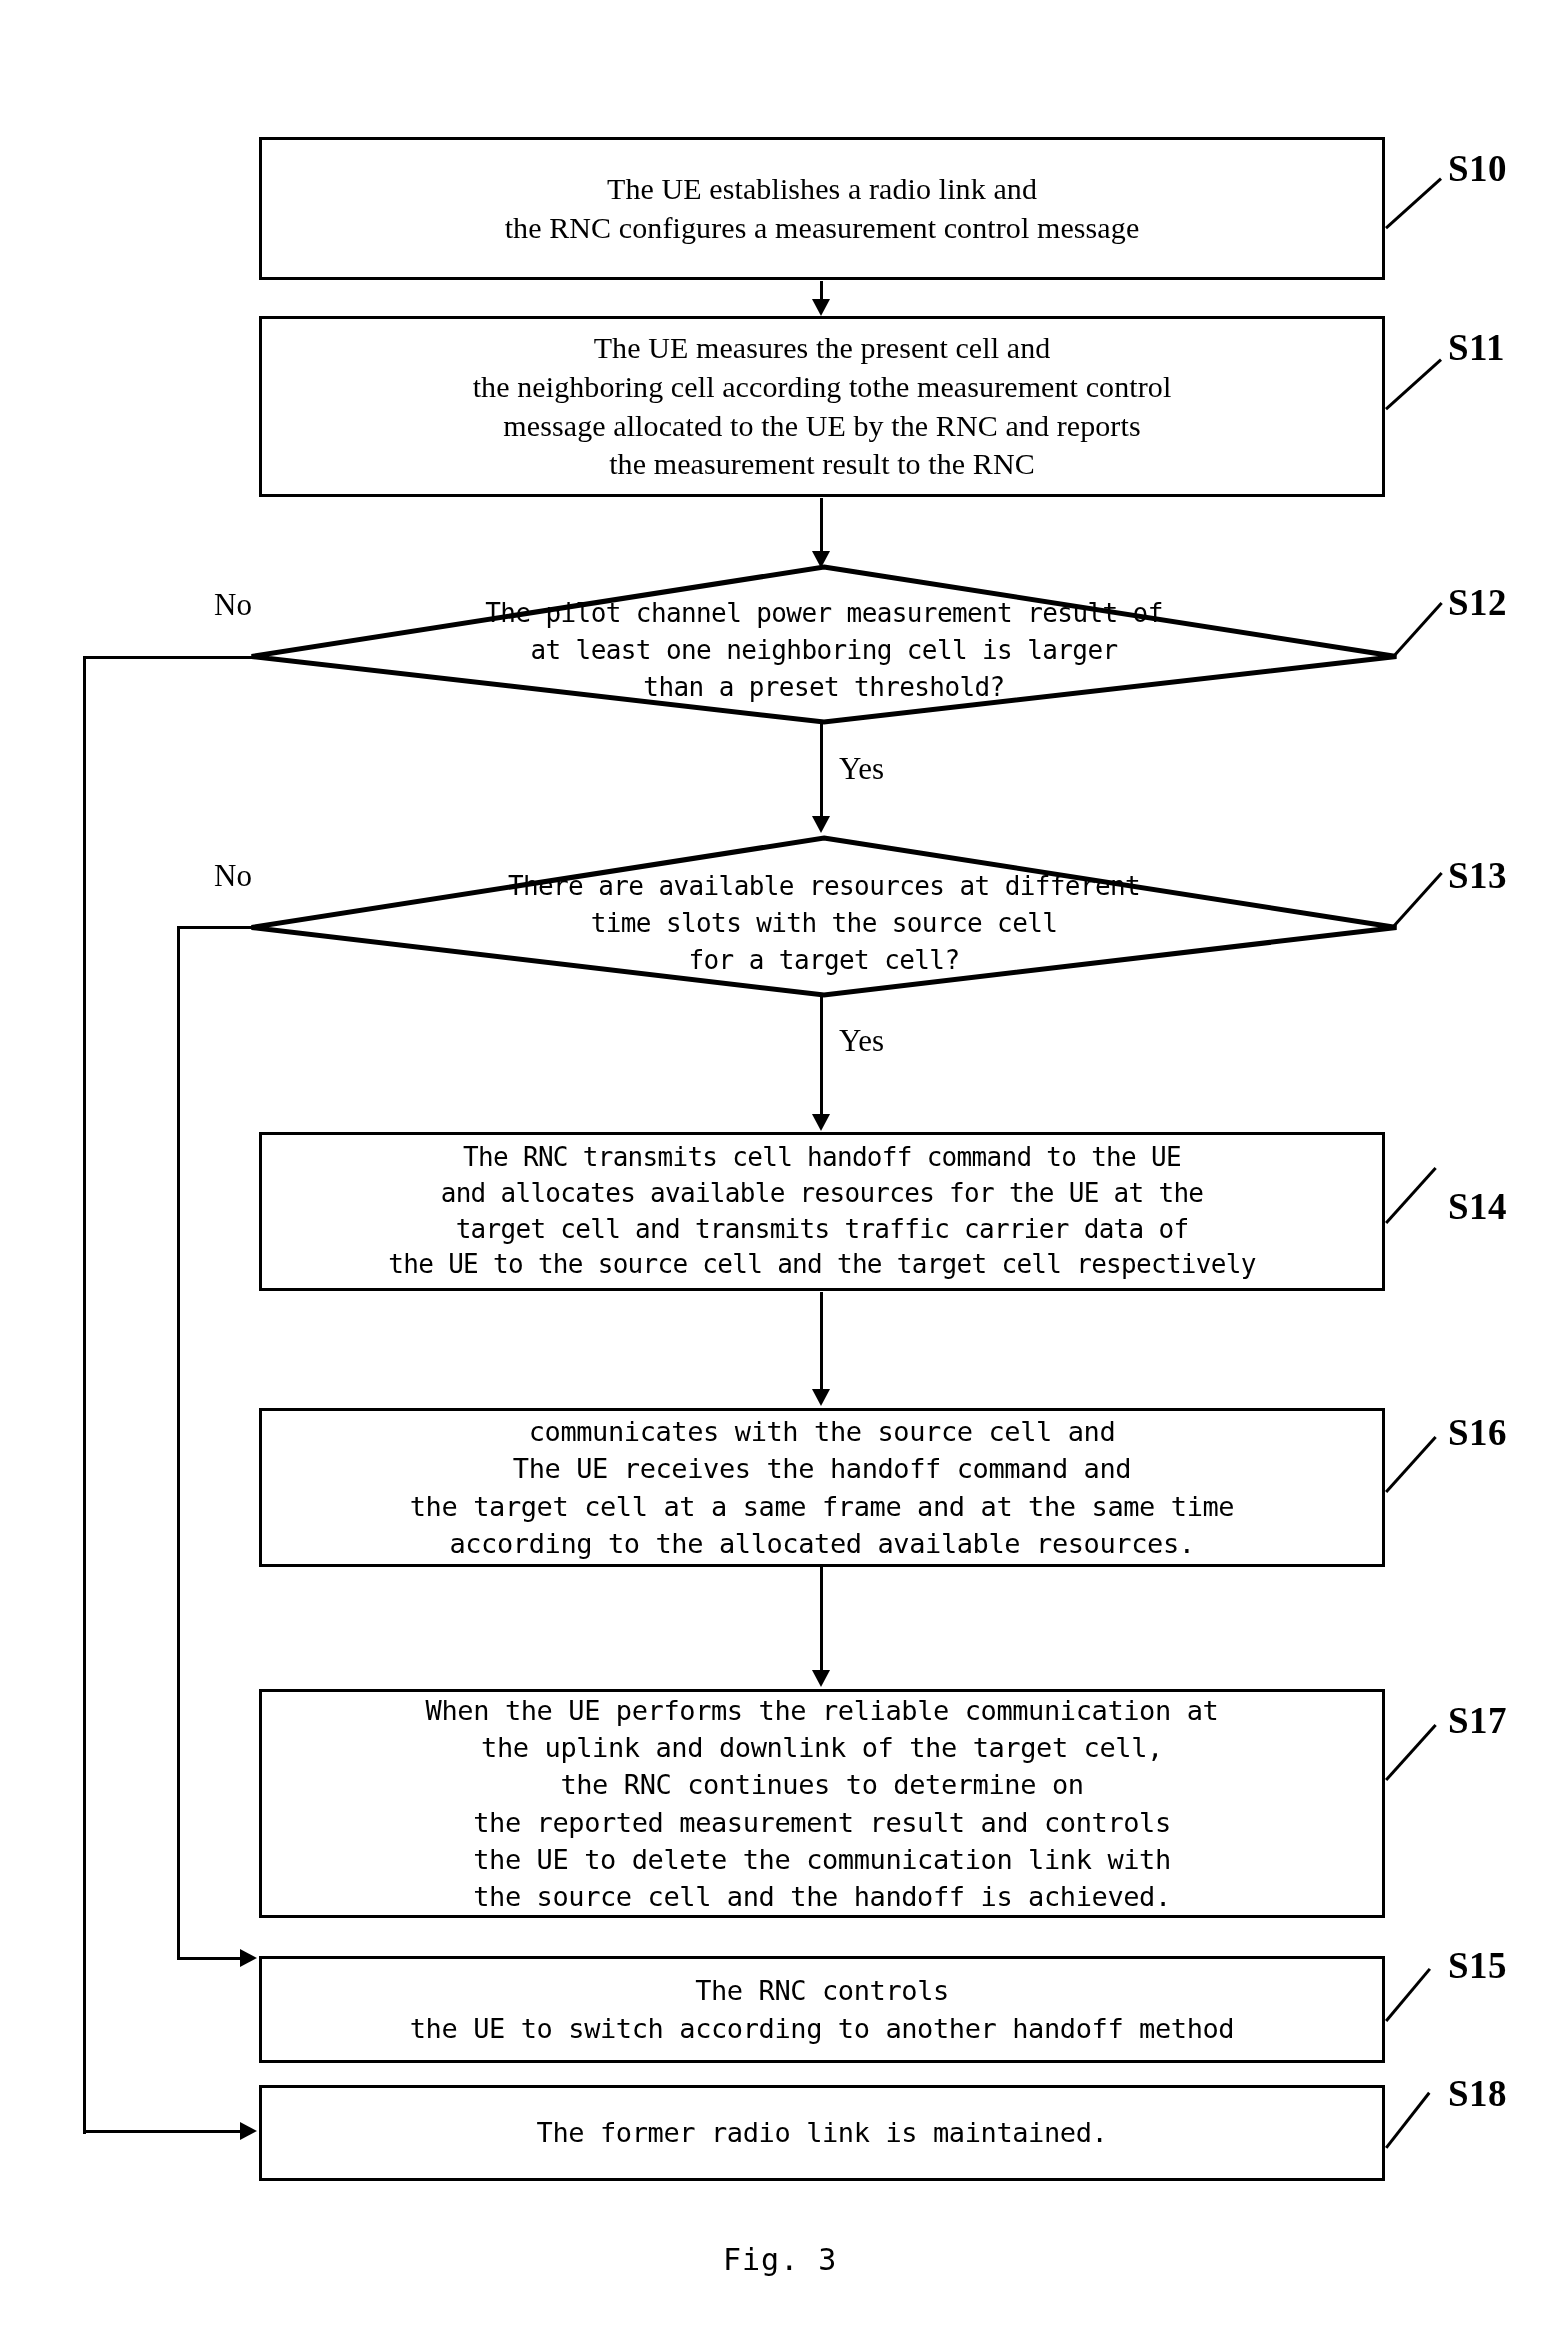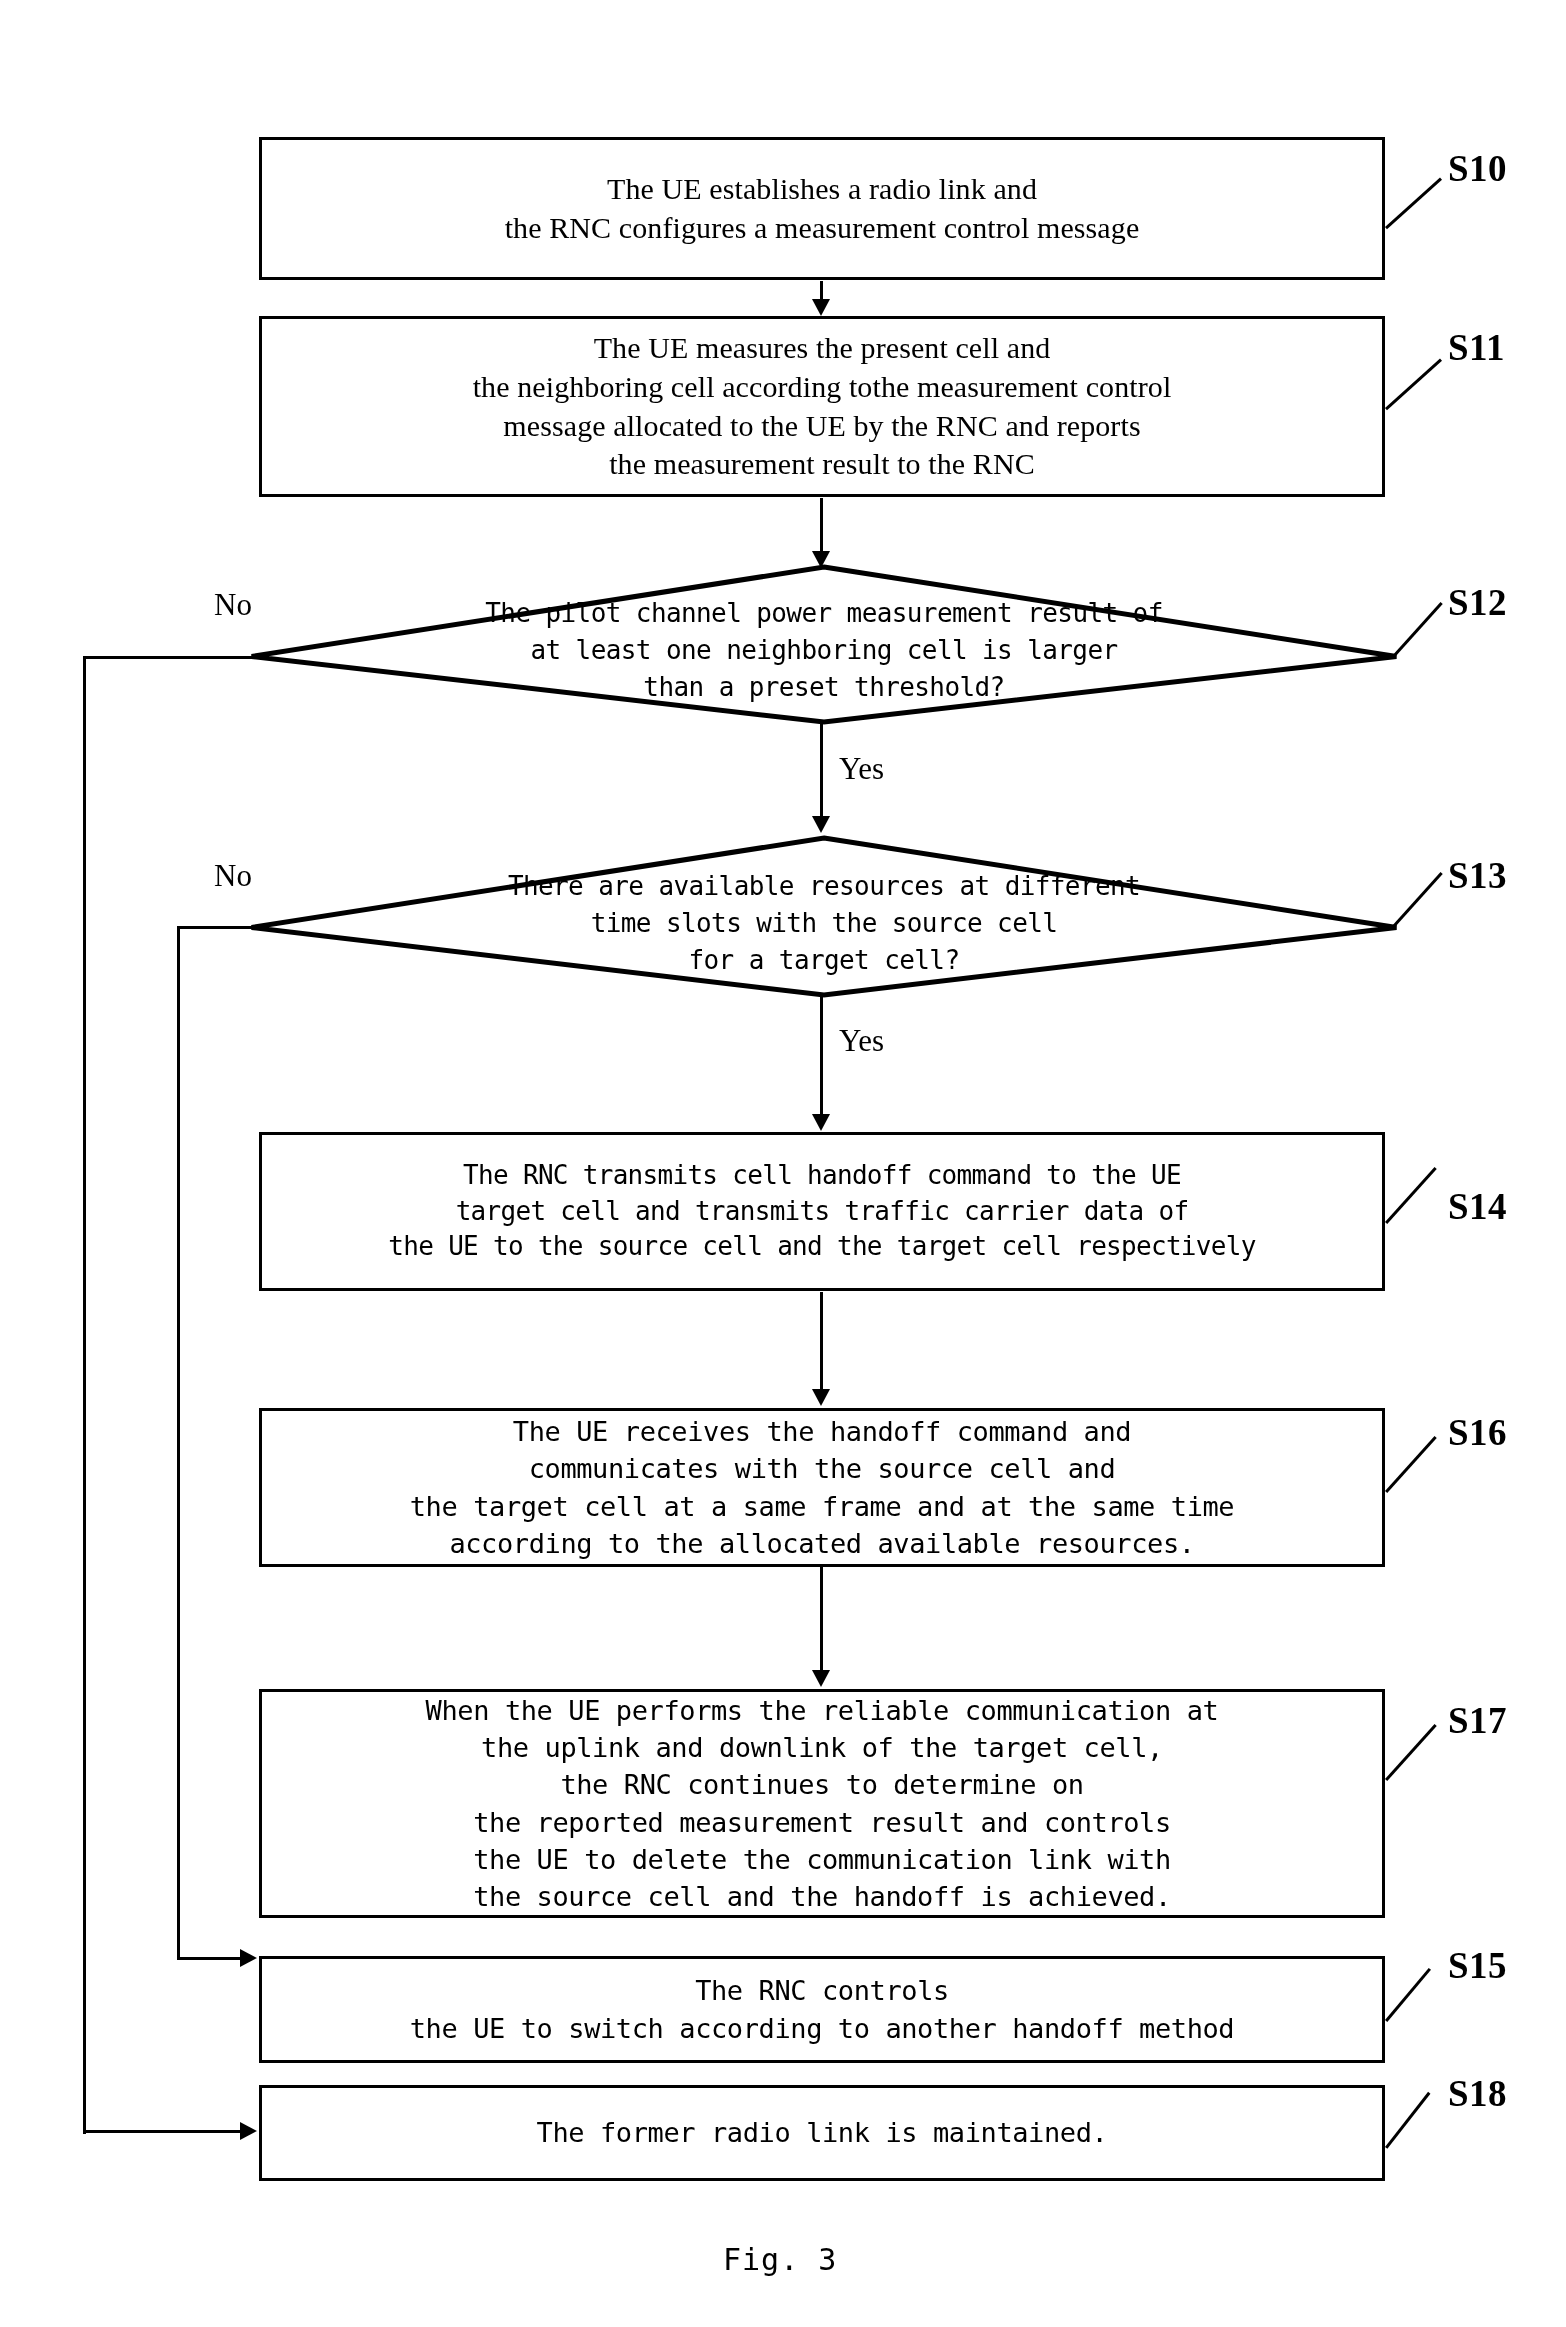--- a/index.html
+++ b/index.html
@@ -198,34 +198,35 @@
   <div class="hline" style="left:177px; top:1957px; width:63px;"></div>
   <div class="arrowright" style="left:240px; top:1949px;"></div>
 
   <div class="vline" style="left:820px; top:997px; height:119px;"></div>
   <div class="arrowdown" style="left:812px; top:1114px;"></div>
   <div class="branch" style="left:839px; top:1023px;">Yes</div>
 
   <div class="node mono tight" style="left:259px; top:1132px; width:1126px; height:159px;">
     <div class="txt">
       <span>The RNC transmits cell handoff command to the UE</span>
+      <span>and allocates available resources for the UE at the</span>
       <span>target cell and transmits traffic carrier data of</span>
       <span>the UE to the source cell and the target cell respectively</span>
     </div>
   </div>
   <div class="leader" style="left:1385px; top:1222px; width:74px; transform:rotate(-48deg);"></div>
   <div class="steplabel" style="left:1448px; top:1142px;margin-top:43px;">S14</div>
 
   <div class="vline" style="left:820px; top:1292px; height:100px;"></div>
   <div class="arrowdown" style="left:812px; top:1389px;"></div>
 
   <div class="node mono" style="left:259px; top:1408px; width:1126px; height:159px;">
     <div class="txt">
+      <span>communicates with the source cell and</span>
       <span>The UE receives the handoff command and</span>
-      <span>communicates with the source cell and</span>
       <span>the target cell at a same frame and at the same time</span>
       <span>according to the allocated available resources.</span>
     </div>
   </div>
   <div class="leader" style="left:1385px; top:1491px; width:74px; transform:rotate(-48deg);"></div>
   <div class="steplabel" style="left:1448px; top:1411px;">S16</div>
 
   <div class="vline" style="left:820px; top:1567px; height:104px;"></div>
   <div class="arrowdown" style="left:812px; top:1670px;"></div>
 

